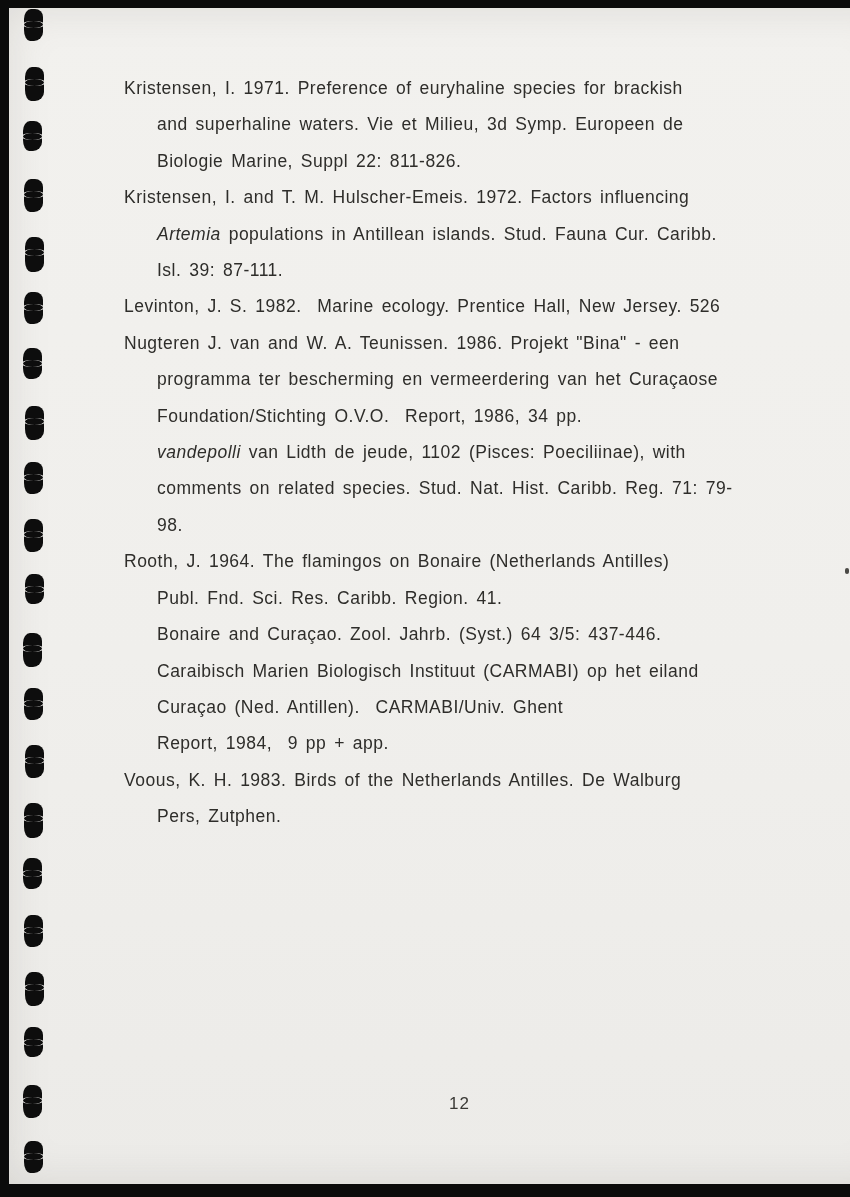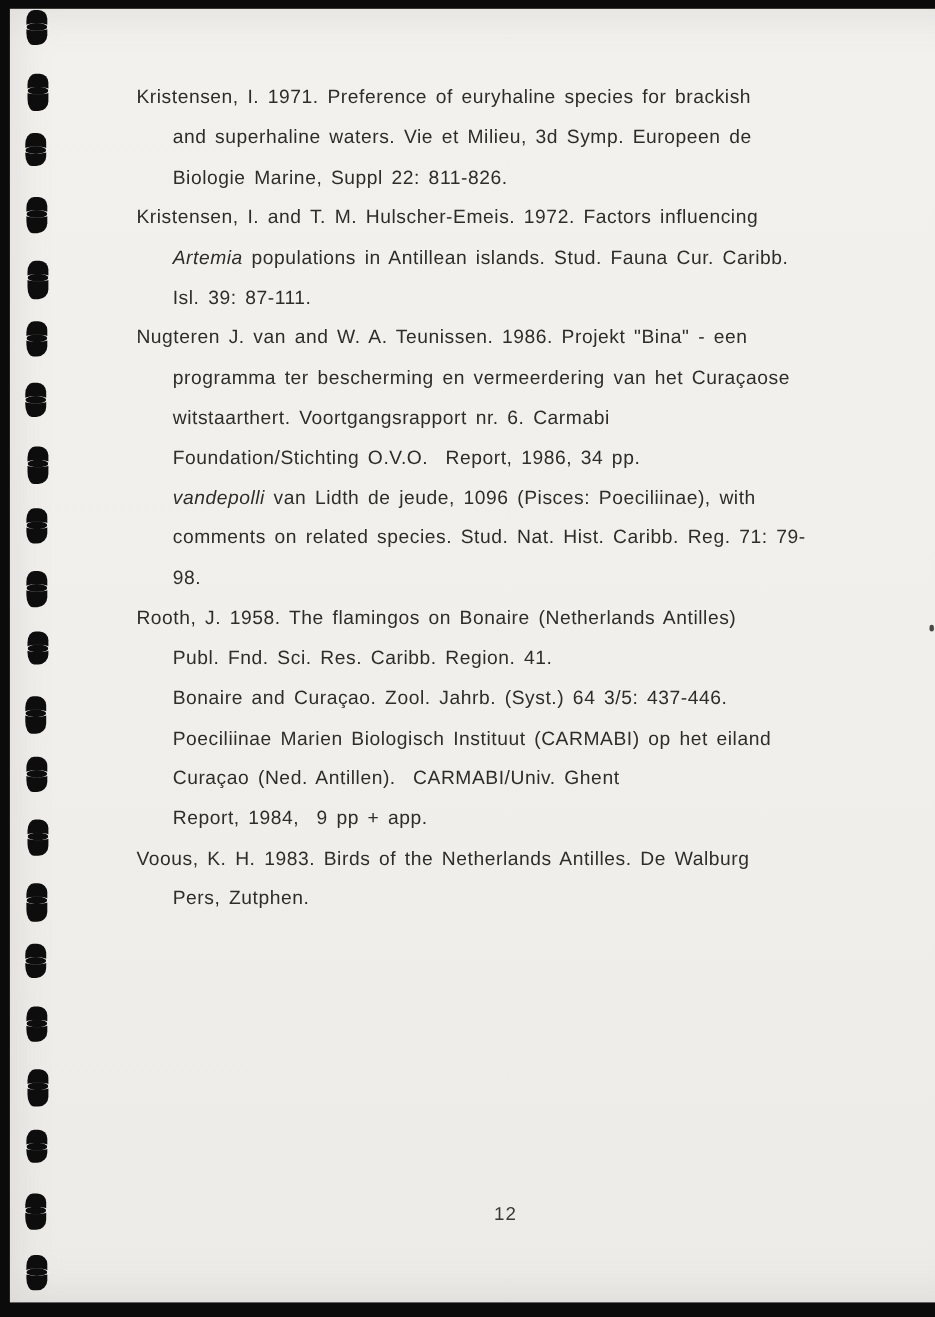--- a/index.html
+++ b/index.html
@@ -56,41 +56,41 @@
         <div class="ref-line"><span>Kristensen, I. 1971. Preference of euryhaline species for brackish</span></div>
         <div class="ref-line cont"><span>and superhaline waters. Vie et Milieu, 3d Symp. Europeen de</span></div>
         <div class="ref-line cont"><span>Biologie Marine, Suppl 22: 811-826.</span></div>
       </div>
       <div class="ref-entry">
         <div class="ref-line"><span>Kristensen, I. and T. M. Hulscher-Emeis. 1972. Factors influencing</span></div>
         <div class="ref-line cont"><i>Artemia</i><span> populations in Antillean islands. Stud. Fauna Cur. Caribb.</span></div>
         <div class="ref-line cont"><span>Isl. 39: 87-111.</span></div>
       </div>
       <div class="ref-entry">
+        <div class="ref-line"><span>Levinton, J. S. 1982.  Marine ecology. Prentice Hall, New Jersey. 526</span></div>
       </div>
       <div class="ref-entry">
         <div class="ref-line"><span>Nugteren J. van and W. A. Teunissen. 1986. Projekt "Bina" - een</span></div>
         <div class="ref-line cont"><span>programma ter bescherming en vermeerdering van het Curaçaose</span></div>
-        <div class="ref-line cont"><span>witstaarthert. Voortgangsrapport nr. 6. Carmabi</span></div>
         <div class="ref-line cont"><span>Foundation/Stichting O.V.O.  Report, 1986, 34 pp.</span></div>
       </div>
       <div class="ref-entry">
-        <div class="ref-line cont"><i>vandepolli</i><span> van Lidth de jeude, 1096 (Pisces: Poeciliinae), with</span></div>
+        <div class="ref-line cont"><i>vandepolli</i><span> van Lidth de jeude, 1102 (Pisces: Poeciliinae), with</span></div>
         <div class="ref-line cont"><span>comments on related species. Stud. Nat. Hist. Caribb. Reg. 71: 79-</span></div>
         <div class="ref-line cont"><span>98.</span></div>
       </div>
       <div class="ref-entry">
-        <div class="ref-line"><span>Rooth, J. 1958. The flamingos on Bonaire (Netherlands Antilles)</span></div>
+        <div class="ref-line"><span>Rooth, J. 1964. The flamingos on Bonaire (Netherlands Antilles)</span></div>
         <div class="ref-line cont"><span>Publ. Fnd. Sci. Res. Caribb. Region. 41.</span></div>
       </div>
       <div class="ref-entry">
         <div class="ref-line cont"><span>Bonaire and Curaçao. Zool. Jahrb. (Syst.) 64 3/5: 437-446.</span></div>
       </div>
       <div class="ref-entry">
-        <div class="ref-line cont"><span>Poeciliinae Marien Biologisch Instituut (CARMABI) op het eiland</span></div>
+        <div class="ref-line cont"><span>Caraibisch Marien Biologisch Instituut (CARMABI) op het eiland</span></div>
         <div class="ref-line cont"><span>Curaçao (Ned. Antillen).  CARMABI/Univ. Ghent</span></div>
         <div class="ref-line cont"><span>Report, 1984,  9 pp + app.</span></div>
       </div>
       <div class="ref-entry">
         <div class="ref-line"><span>Voous, K. H. 1983. Birds of the Netherlands Antilles. De Walburg</span></div>
         <div class="ref-line cont"><span>Pers, Zutphen.</span></div>
       </div>
     </div>
   <div class="page-number">12</div>
   <div class="scan-speck"></div>

